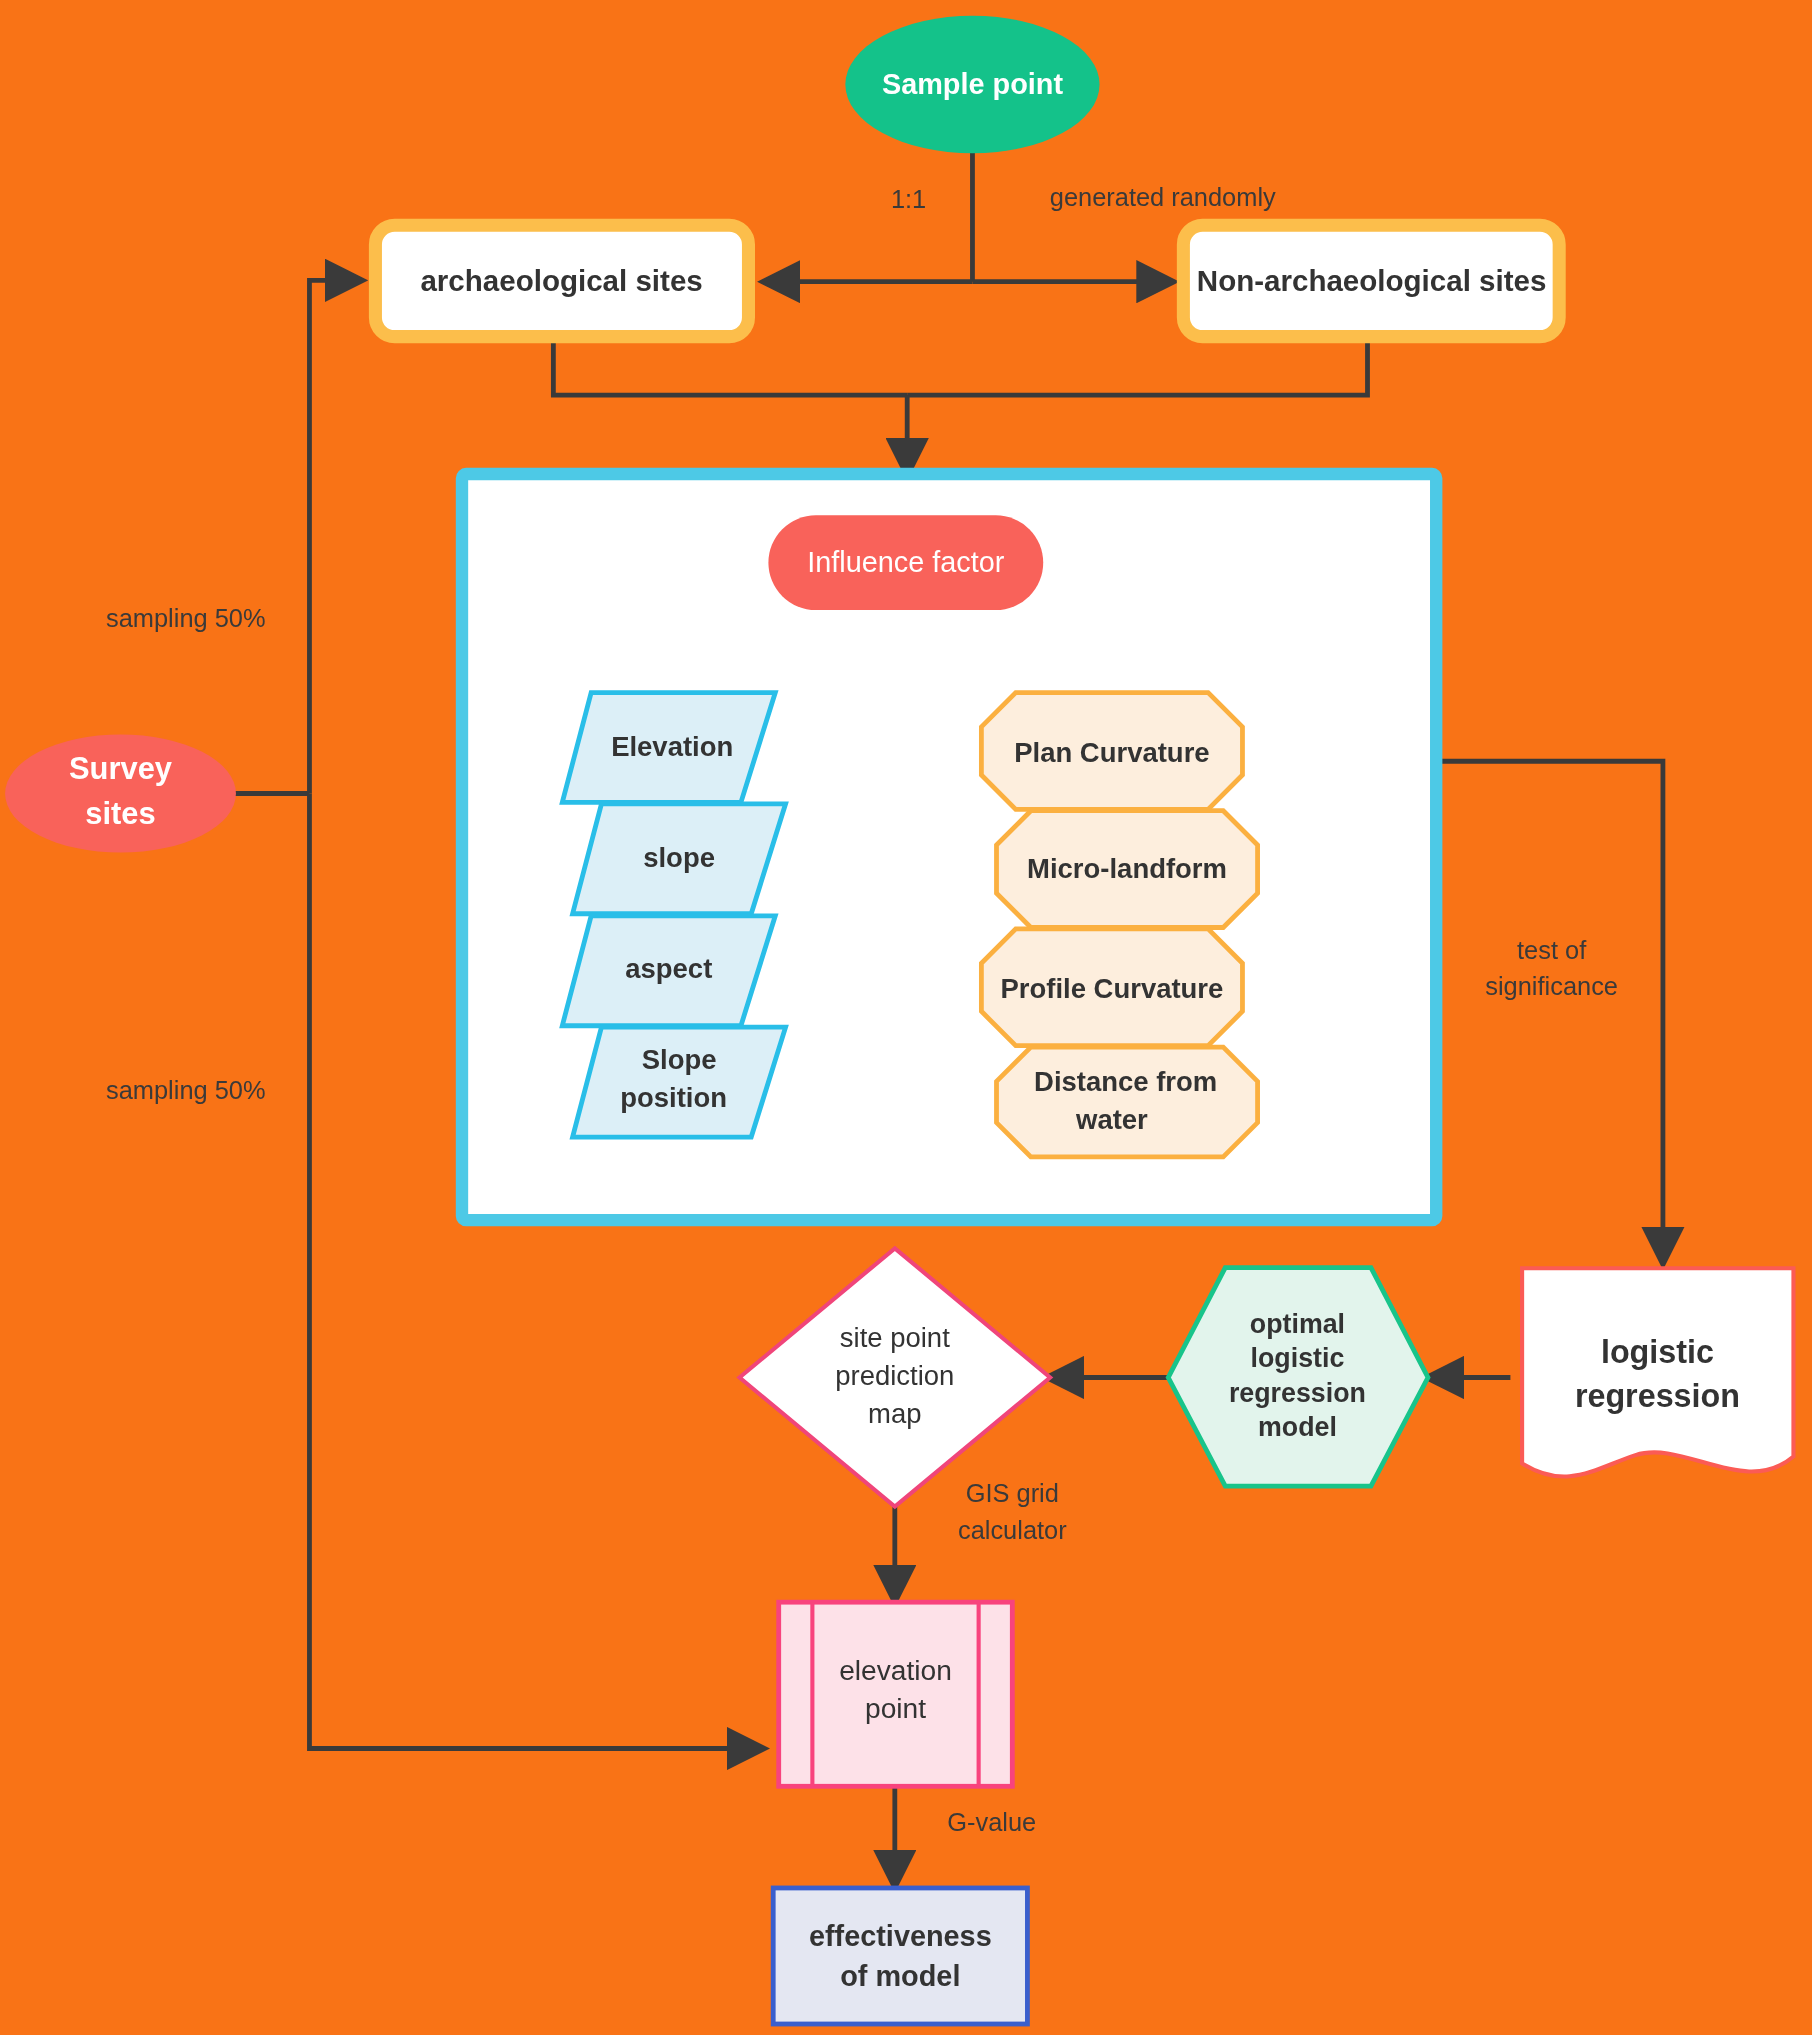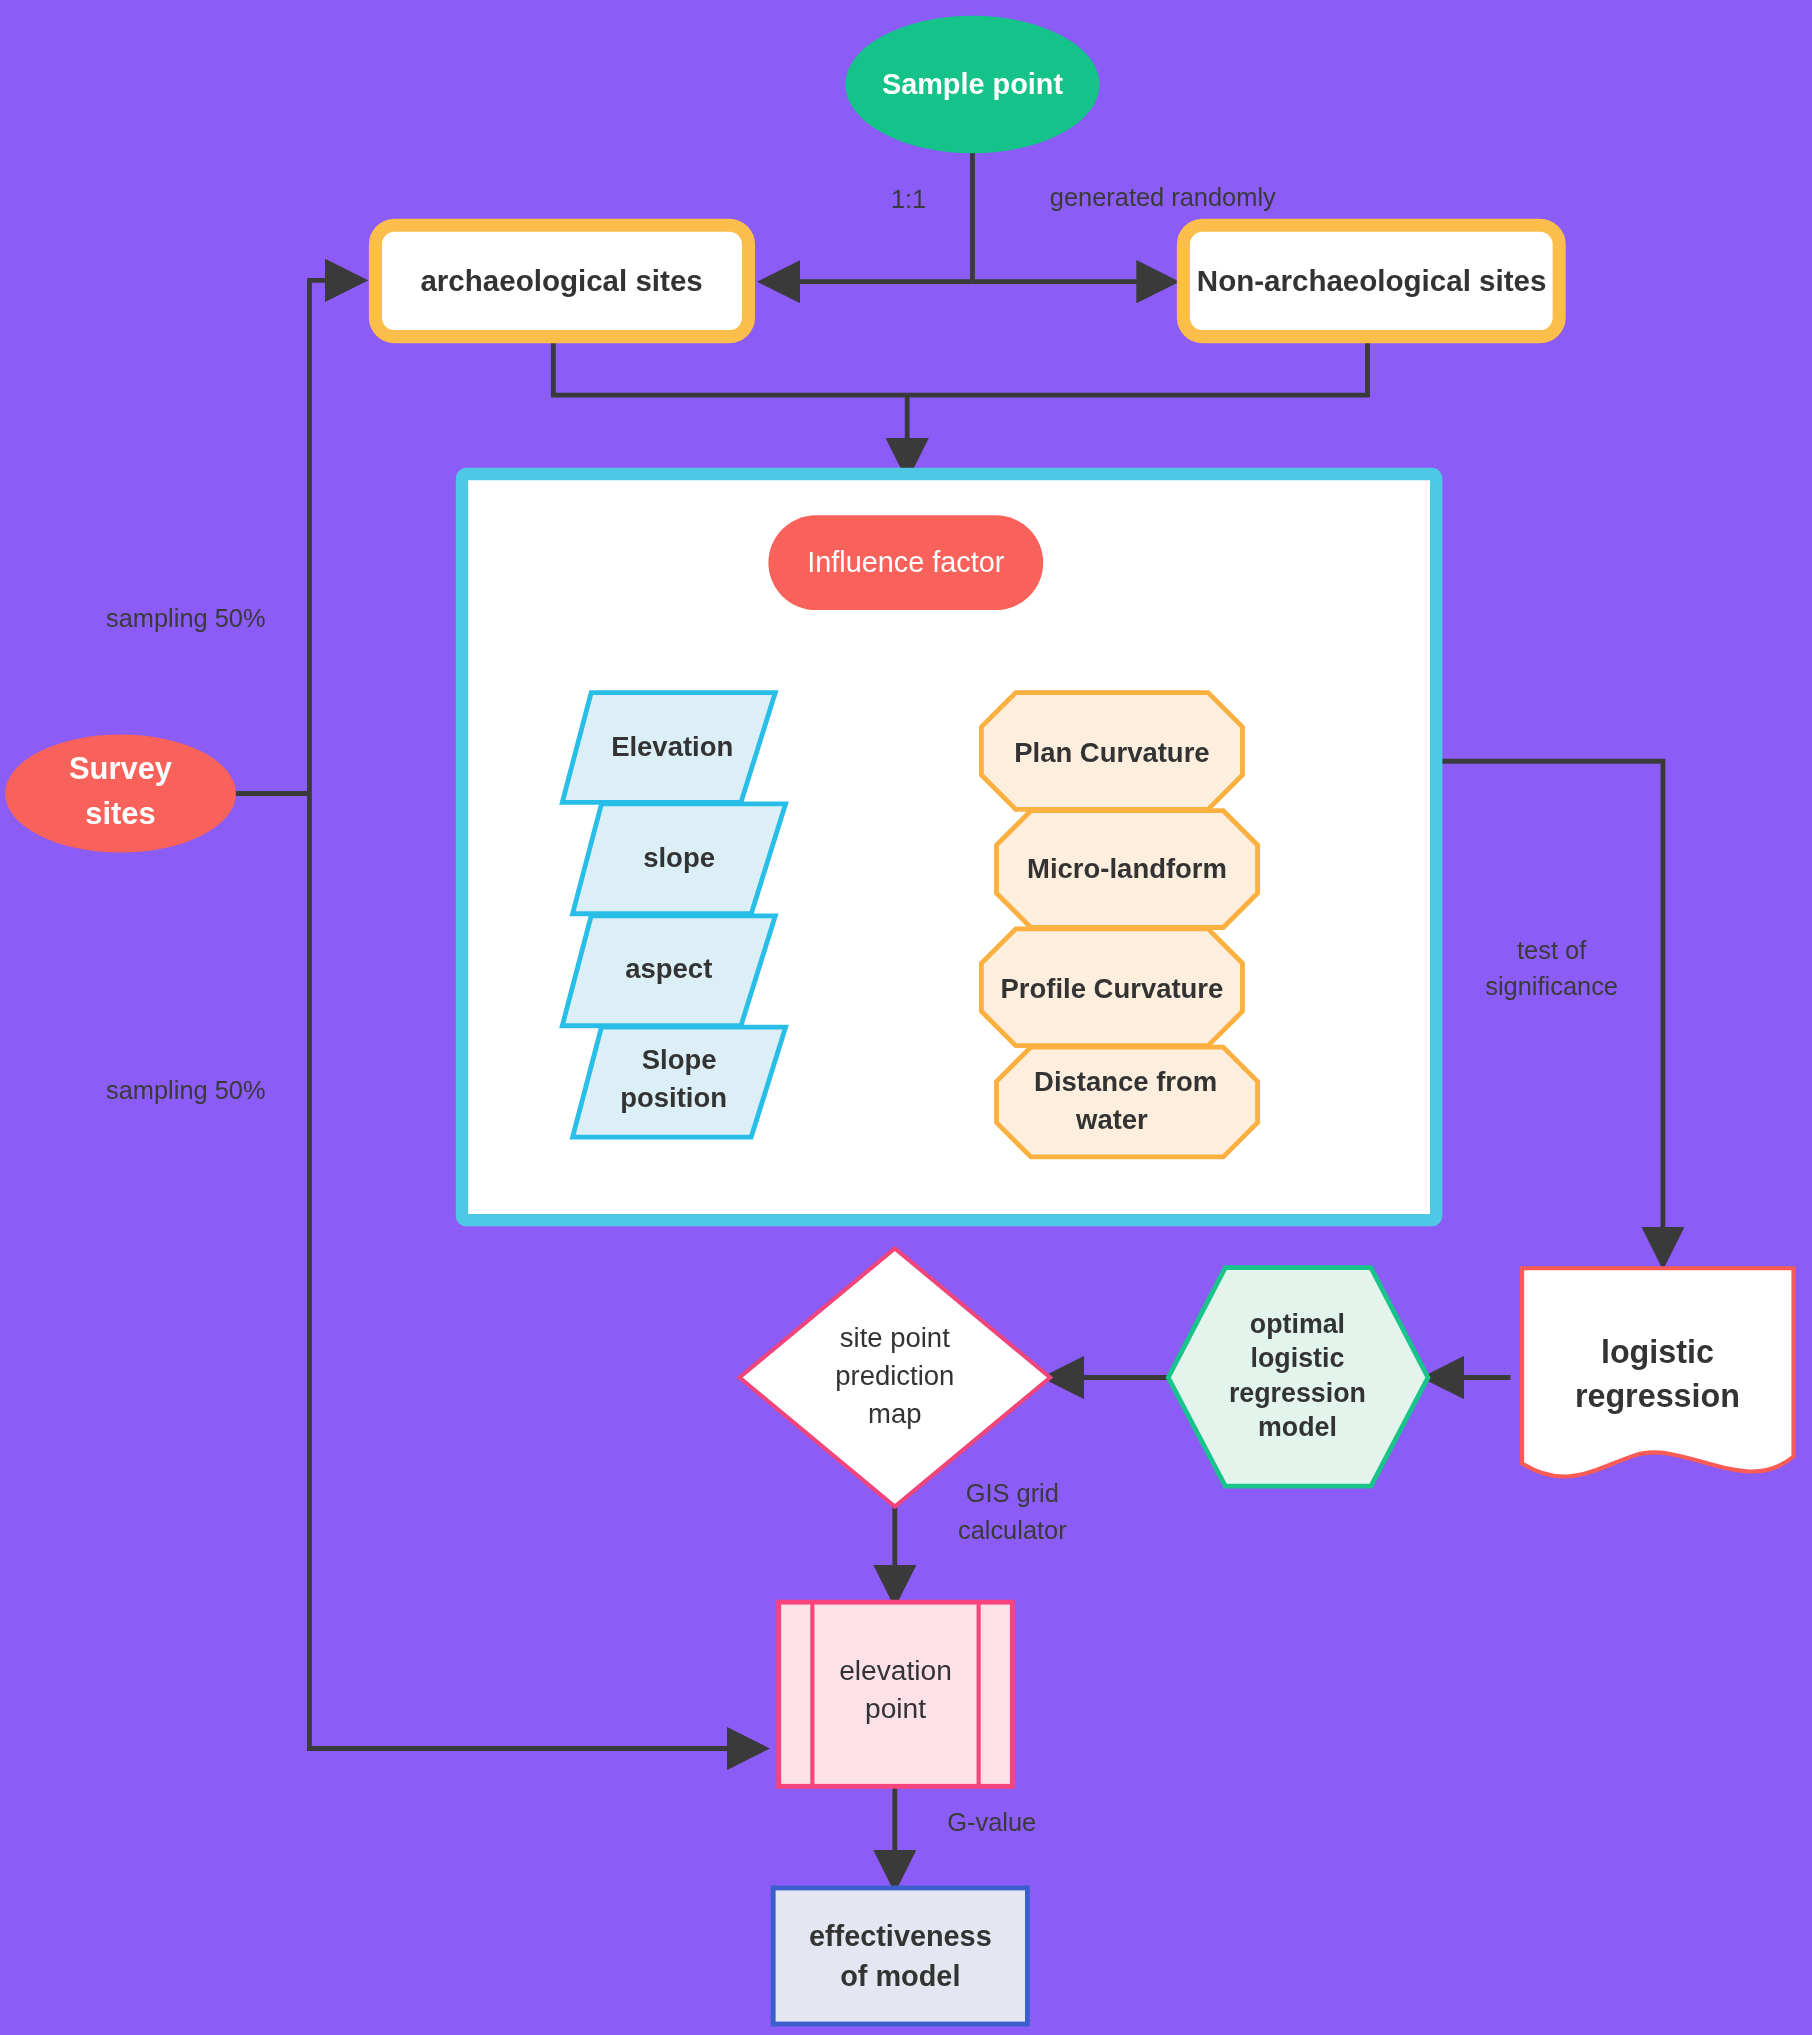--- a/index.html
+++ b/index.html
@@ -4,21 +4,21 @@
 <style>
   html, body {
     margin: 0;
     padding: 0;
     background: #ffffff;
   }
   #stage {
     position: relative;
     width: 1813px;
     height: 2035px;
-    background: #8b5cf6;
+    background: #f97316;
     font-family: "Liberation Sans", sans-serif;
     overflow: hidden;
   }
   svg#flow {
     position: absolute;
     left: 0;
     top: 0;
     width: 1813px;
     height: 2035px;
   }

